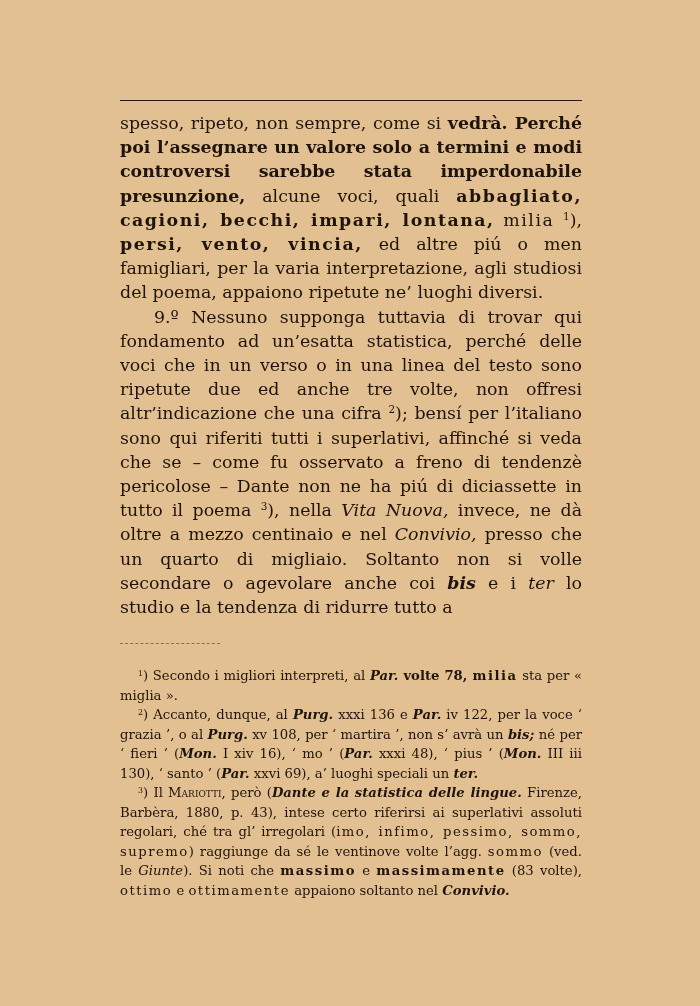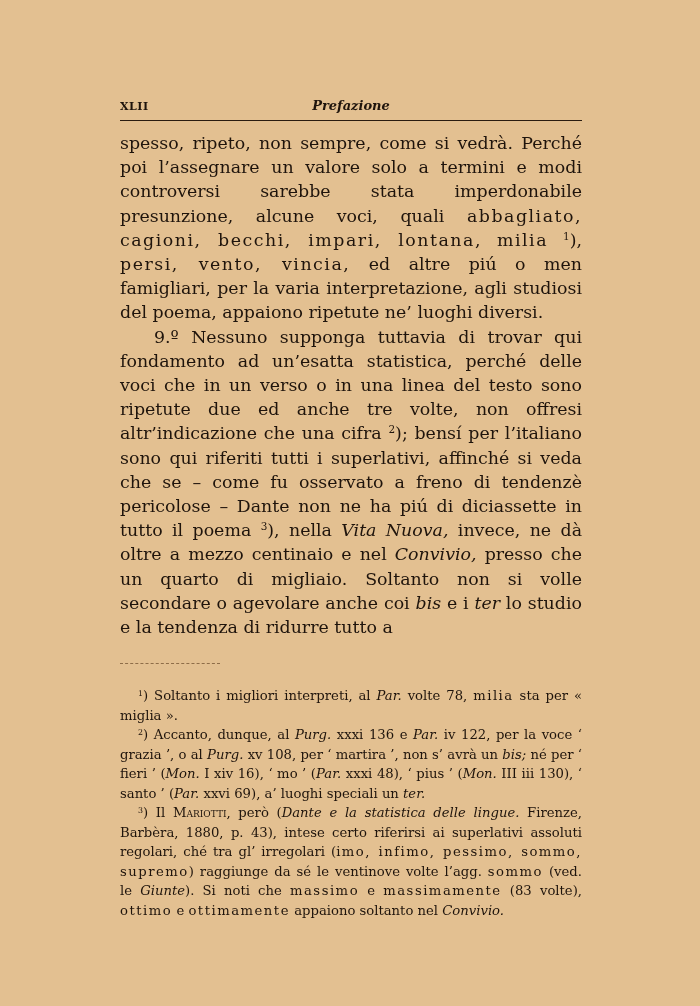--- a/index.html
+++ b/index.html
@@ -32,21 +32,21 @@
     .head-rule {
       height: 0; border-top: 1.5px solid #2a1c10; margin-top: 2px; margin-bottom: 10px;
     }
     .body-text {
       font-size: 17.4px;
       line-height: 24.2px;
       text-align: justify;
     }
     .body-text p { margin: 0; }
     .body-text .indent { text-indent: 34px; }
-    .b { font-weight: normal; }
+    .b { font-weight: bold; }
     .i { font-style: italic; }
     .sp { letter-spacing: 1.5px; }
     sup { font-size: 0.6em; line-height: 0; vertical-align: 0.55em; }
     .fn-rule {
       margin-top: 24px; margin-bottom: 22px;
       width: 100px; height: 0;
       border-top: 1px dashed #6b4a2a;
       opacity: 0.7;
     }
     .footnotes {
@@ -54,31 +54,27 @@
       line-height: 19.5px;
       text-align: justify;
     }
     .footnotes p { margin: 0; text-indent: 18px; }
     .sc { font-variant: small-caps; }
   </style>
 </head>
 <body>
 
 <div class="page">
-  <div class="running-head">
-    <span class="folio">XLII</span>
-    <span class="head-title">Prefazione</span>
-  </div>
   <div class="head-rule"></div>
 
   <div class="body-text">
     <p><span>spesso, ripeto, non sempre, come si </span><span class="b">vedrà. Perché poi l’assegnare un valore solo a termini e modi controversi sarebbe stata imperdonabile presunzione,</span><span> alcune voci, quali </span><span class="b sp">abbagliato, cagioni, becchi, impari, lontana,</span><span> </span><span class="sp">milia</span><span> </span><sup>1</sup><span>), </span><span class="b sp">persi, vento, vincia,</span><span> ed altre piú o men famigliari, per la varia interpretazione, agli studiosi del poema, appaiono ripetute ne’ luoghi diversi.</span></p>
     <p class="indent"><span>9.º Nessuno supponga tuttavia di trovar qui fondamento ad un’esatta statistica, perché delle voci che in un verso o in una linea del testo sono ripetute due ed anche tre volte, non offresi altr’indicazione che una cifra </span><sup>2</sup><span>); bensí per l’italiano sono qui riferiti tutti i superlativi, affinché si veda che se – come fu osservato a freno di tendenzè pericolose – Dante non ne ha piú di diciassette in tutto il poema </span><sup>3</sup><span>), nella </span><span class="i">Vita Nuova,</span><span> invece, ne dà oltre a mezzo centinaio e nel </span><span class="i">Convivio,</span><span> presso che un quarto di migliaio. Soltanto non si volle secondare o agevolare anche coi </span><span class="b i">bis</span><span> e i </span><span class="i">ter</span><span> lo studio e la tendenza di ridurre tutto a</span></p>
   </div>
 
   <div class="fn-rule"></div>
 
   <div class="footnotes">
-    <p><sup>1</sup><span>) Soltanto i migliori interpreti, al </span><span class="b i">Par.</span><span class="b"> volte 78, </span><span class="b sp">milia</span><span> sta per « miglia ».</span></p>
+    <p><sup>1</sup><span>) Secondo i migliori interpreti, al </span><span class="b i">Par.</span><span class="b"> volte 78, </span><span class="b sp">milia</span><span> sta per « miglia ».</span></p>
     <p><sup>2</sup><span>) Accanto, dunque, al </span><span class="b i">Purg.</span><span> xxxi 136 e </span><span class="b i">Par.</span><span> iv 122, per la voce ‘ grazia ’, o al </span><span class="b i">Purg.</span><span> xv 108, per ‘ martira ’, non s’ avrà un </span><span class="b i">bis;</span><span> né per ‘ fieri ’ (</span><span class="b i">Mon.</span><span> I xiv 16), ‘ mo ’ (</span><span class="b i">Par.</span><span> xxxi 48), ‘ pius ’ (</span><span class="b i">Mon.</span><span> III iii 130), ‘ santo ’ (</span><span class="b i">Par.</span><span> xxvi 69), a’ luoghi speciali un </span><span class="b i">ter.</span></p>
     <p><sup>3</sup><span>) Il </span><span class="sc">Mariotti</span><span>, però (</span><span class="b i">Dante e la statistica delle lingue.</span><span> Firenze, Barbèra, 1880, p. 43), intese certo riferirsi ai superlativi assoluti regolari, ché tra gl’ irregolari (</span><span class="sp">imo, infimo, pessimo, sommo, supremo</span><span>) raggiunge da sé le ventinove volte l’agg. </span><span class="sp">sommo</span><span> (ved. le </span><span class="i">Giunte</span><span>). Si noti che </span><span class="b sp">massimo</span><span> e </span><span class="b sp">massimamente</span><span> (83 volte), </span><span class="sp">ottimo</span><span> e </span><span class="sp">ottimamente</span><span> appaiono soltanto nel </span><span class="b i">Convivio.</span></p>
   </div>
 </div>
 
 </body></html>

